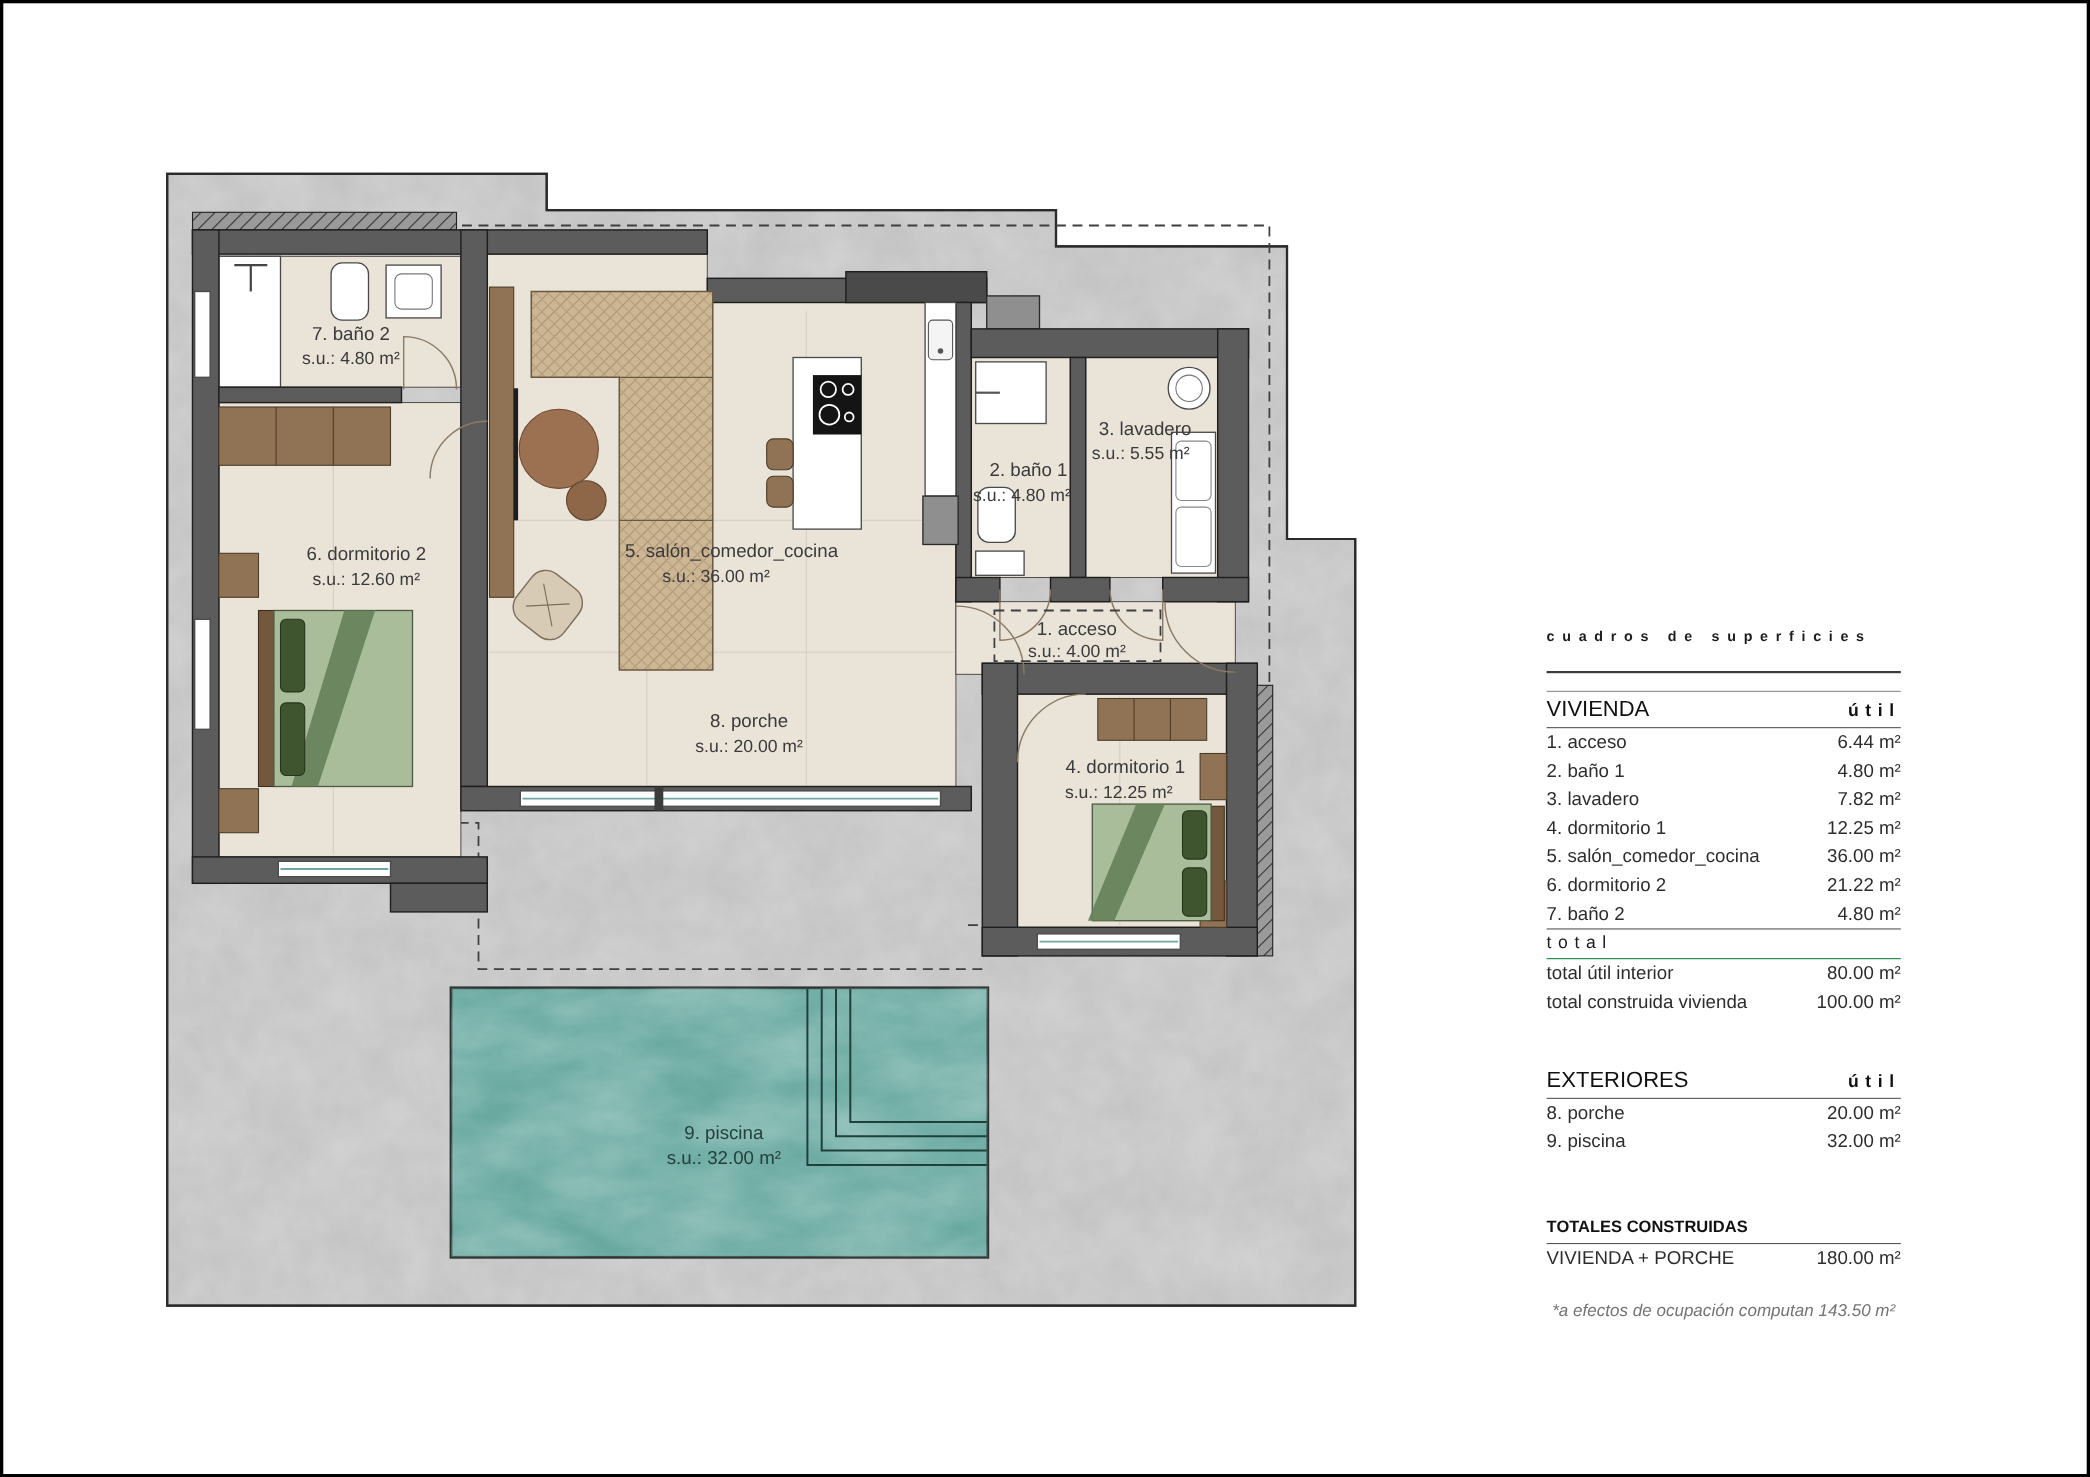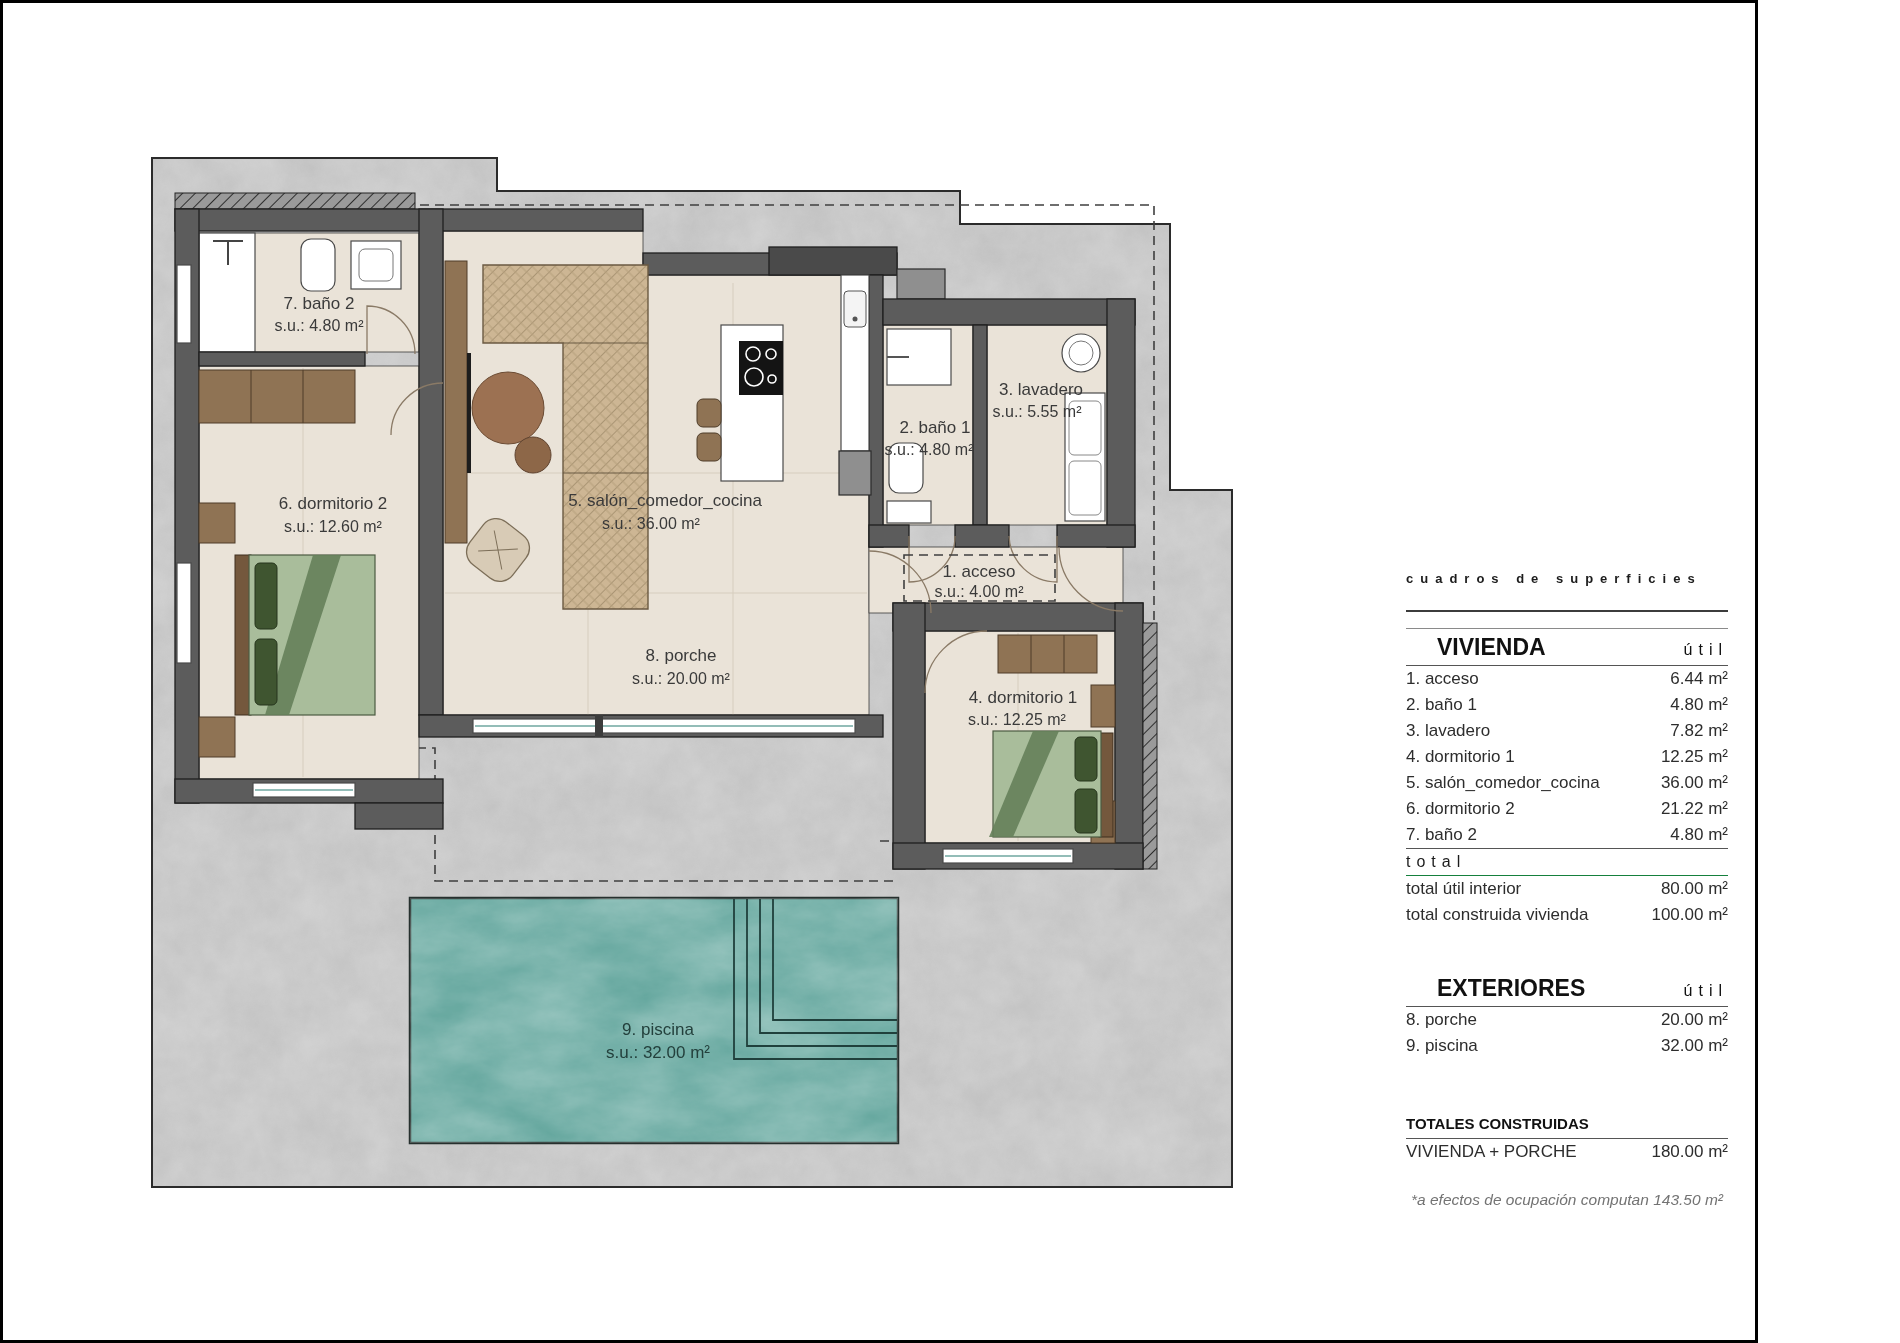--- a/index.html
+++ b/index.html
@@ -1,29 +1,29 @@
 <!DOCTYPE html>
 <html><head>
 <meta charset="utf-8">
 <style>
   html,body{margin:0;padding:0;background:#ffffff;}
   body{font-family:"Liberation Sans", sans-serif;}
-  .page{position:relative;width:1758px;height:1343px;background:#ffffff;overflow:hidden;
+  .page{position:relative;width:1900px;height:1343px;background:#ffffff;overflow:hidden;
         border:3px solid #000;box-sizing:border-box;}
   .plan-svg{position:absolute;left:0;top:0;width:1894px;height:1337px;}
 
   
   .area-table{position:absolute;left:1403px;top:568px;width:322px;color:#2d2d2d;}
   .tbl-title{font-size:13px;font-weight:bold;letter-spacing:7px;color:#1c1c1c;
              padding-bottom:24px;border-bottom:2px solid #3c3c3c;}
   .sec-gap{height:16px;border-bottom:1px solid #8a8a8a;}
   .hdr-row{display:flex;justify-content:space-between;align-items:baseline;
            padding:5px 0 4px 0;border-bottom:1px solid #555;}
-  .hdr-left{font-size:23px;font-weight:bold;color:#111;margin-left:31px;}
-  .hdr-unit{font-size:16px;font-weight:normal;letter-spacing:6px;color:#111;}
+  .hdr-left{font-size:20px;font-weight:normal;color:#111;}
+  .hdr-unit{font-size:16px;font-weight:bold;letter-spacing:6px;color:#111;}
   .t-row{display:flex;justify-content:space-between;align-items:baseline;
          height:26px;line-height:26px;font-size:17px;}
   .t-row .lbl{white-space:nowrap;}
   .t-row .val{white-space:nowrap;}
   .rule{border-bottom:1px solid #555;}
   .total-word{font-size:16px;letter-spacing:6px;padding:4px 0;color:#1c1c1c;
               border-bottom:1px solid #15803d;}
   .blank-lg{height:42px;}
   .blank-xl{height:56px;}
   .blank-md{height:26px;}

